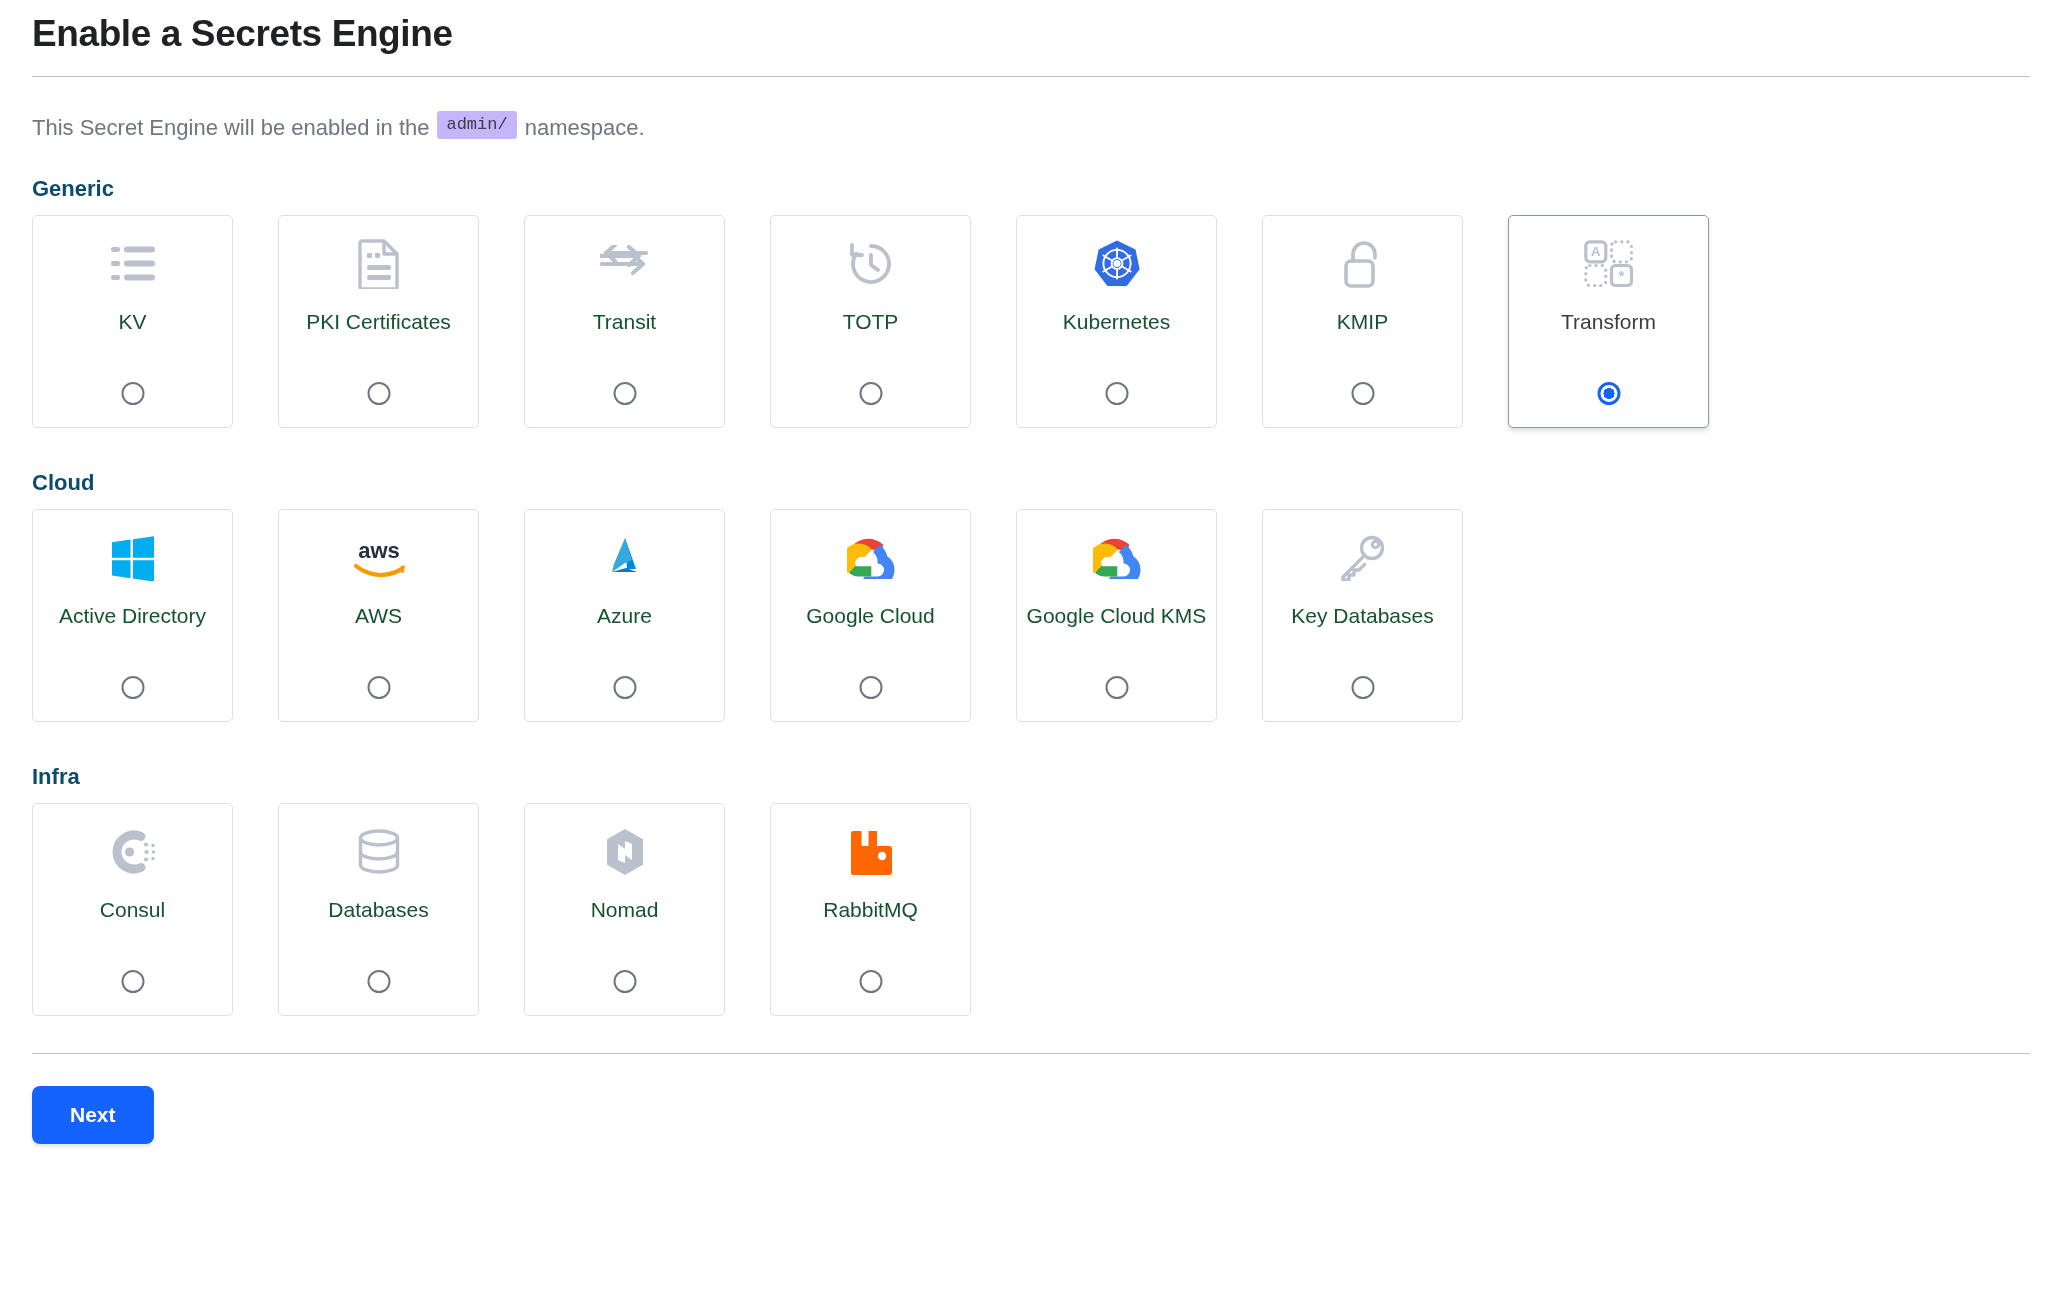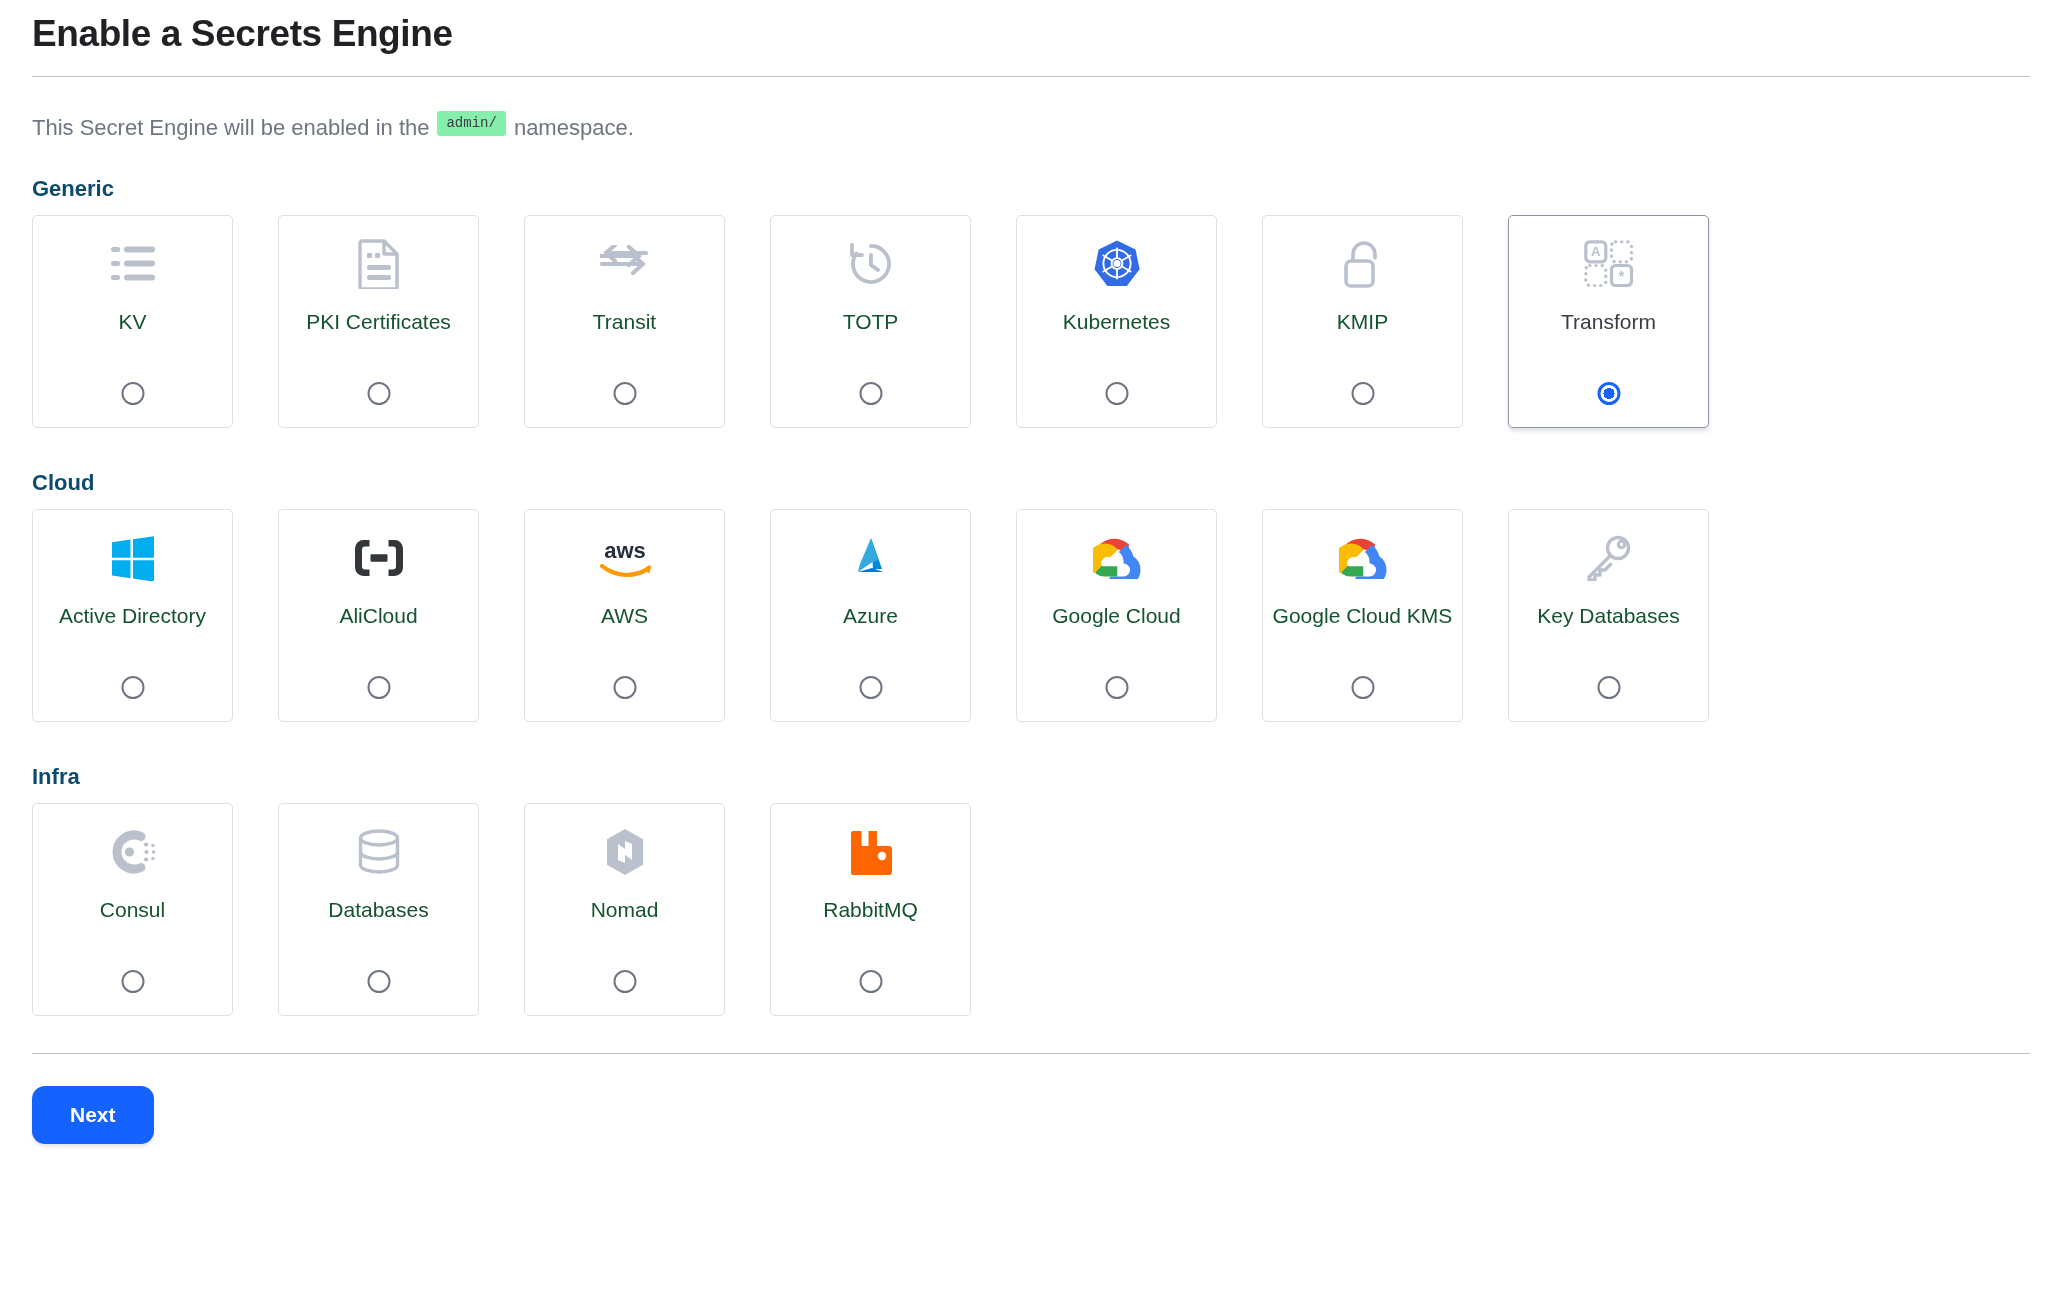--- a/index.html
+++ b/index.html
@@ -32,24 +32,24 @@
     font-size: 22px;
     color: #6f7682;
     margin-top: 34px;
     line-height: 1.5;
     display: flex;
     align-items: flex-start;
     gap: 0;
   }
   .ns-chip {
     display: inline-block;
-    background: #86efac;
+    background: #c4b5fd;
     border-radius: 3px;
     font-family: "Liberation Mono", monospace;
-    font-size: 14px;
+    font-size: 17px;
     color: #3b3d45;
     padding: 5px 9px 6px;
     margin: 0 8px;
     line-height: 1;
   }
 
   
   .section-label {
     font-size: 22px;
     font-weight: 700;
@@ -120,21 +120,21 @@
     height: 1px;
     background: #bac1cc;
     margin-top: 27px;
     width: 100%;
   }
   .next-btn {
     margin-top: 32px;
     background: #1563ff;
     color: #ffffff;
     border: none;
-    border-radius: 13px;
+    border-radius: 8px;
     font-family: "Liberation Sans", sans-serif;
     font-size: 21px;
     font-weight: 700;
     padding: 8px 38px;
     height: 58px;
     cursor: pointer;
     box-shadow: 0 3px 3px rgba(60,66,87,0.12);
   }
   svg { display: block; }
 </style>
@@ -255,31 +255,20 @@
         <div class="card">
           <div class="card-icon">
             <svg width="46" height="46" viewBox="0 0 46 46">
     <path d="M2 7.2L20.5 4.6v18.1H2z" fill="#00adef"></path>
     <path d="M23 4.2L44 1.2v21.5H23z" fill="#00adef"></path>
     <path d="M2 25.2h18.5v18.1L2 40.6z" fill="#00adef"></path>
     <path d="M23 25.2h21v21.5L23 43.6z" fill="#00adef"></path>
   </svg>
           </div>
           <div class="card-label">Active Directory</div>
-          <div class="card-radio"></div>
-        </div>
-        <div class="card">
-          <div class="card-icon">
-            <svg width="50" height="40" viewBox="0 0 50 40">
-    <path d="M15.5 2H9.5A8.5 8.5 0 0 0 1 10.5v19A8.5 8.5 0 0 0 9.5 38h6v-6.6h-4.3a3.2 3.2 0 0 1-3.2-3.2V11.8a3.2 3.2 0 0 1 3.2-3.2h4.3z" fill="#33363b"></path>
-    <path d="M34.5 2h6A8.5 8.5 0 0 1 49 10.5v19a8.5 8.5 0 0 1-8.5 8.5h-6v-6.6h4.3a3.2 3.2 0 0 0 3.2-3.2V11.8a3.2 3.2 0 0 0-3.2-3.2h-4.3z" fill="#33363b"></path>
-    <rect x="16.5" y="16.2" width="17" height="7.6" rx="1" fill="#33363b"></rect>
-  </svg>
-          </div>
-          <div class="card-label">AliCloud</div>
           <div class="card-radio"></div>
         </div>
         <div class="card">
           <div class="card-icon">
             <svg width="56" height="42" viewBox="0 0 56 42">
     <text x="28" y="21" font-family="Liberation Sans, sans-serif" font-size="22" font-weight="700" fill="#252f3e" text-anchor="middle">aws</text>
     <path d="M5 29c7 6 17.5 9 24.5 9S47 35.5 52 30.5" fill="none" stroke="#ff9900" stroke-width="4.2" stroke-linecap="round"></path>
     <path d="M47.5 33.5l6-3.5-1 6.5z" fill="#ff9900"></path>
   </svg>
           </div>

